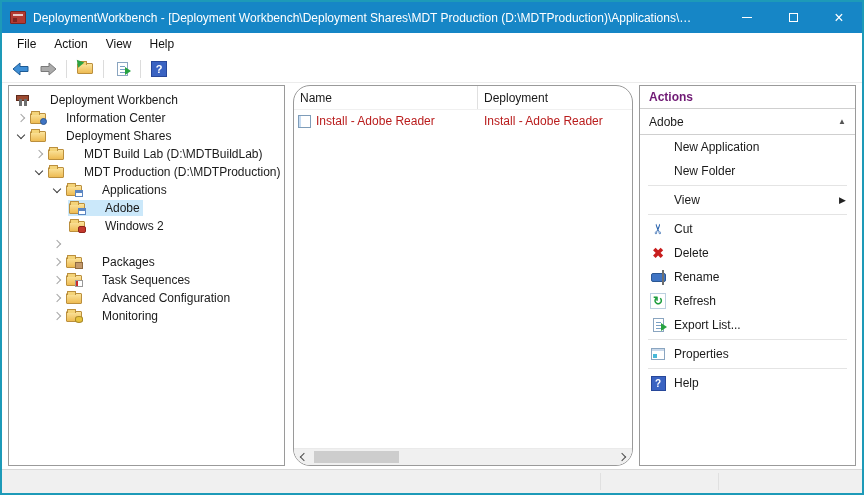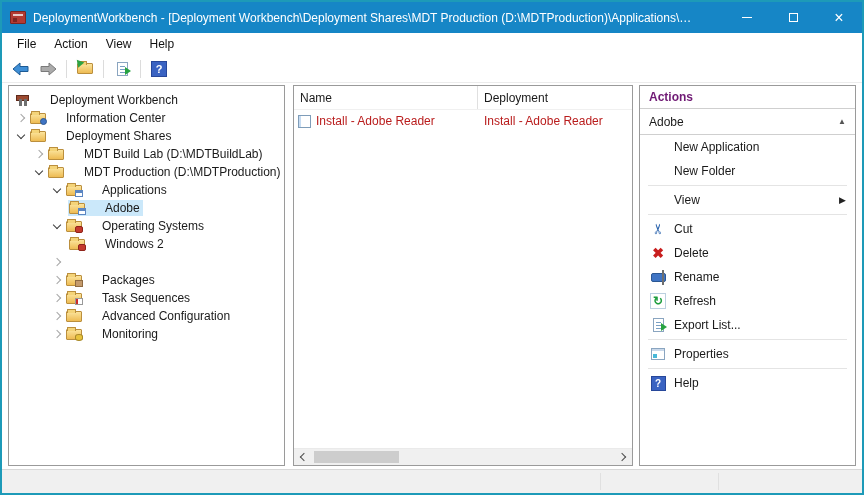--- a/index.html
+++ b/index.html
@@ -47,21 +47,21 @@
   .ic-page .green-arrow{ position:absolute; right:-4px; bottom:0; width:0; height:0;
     border-top:4px solid transparent; border-bottom:4px solid transparent;
     border-left:6px solid #27a341;}
   .ic-help{ width:16px; height:16px; background:#3a63c2; border:1px solid #27479a; color:#fff;
     font-size:11px; font-weight:bold; display:flex; align-items:center; justify-content:center;}
   
   .main{ flex:1 1 auto; position:relative; background:#fff; }
   .pane{ position:absolute; top:2px; bottom:3px; border:1px solid #9a9a9a; background:#fff;
     overflow:hidden;}
   .pane-tree{ left:6px; width:277px; padding-top:5px;}
-  .pane-list{ left:291px; width:340px; }
+  .pane-list{ left:291px; width:340px;border-radius:17px; }
   .pane-actions{ left:637px; width:217px; }
   
   .trow{ height:18px; display:flex; align-items:center; font-size:12px; color:#1a1a1a;
     white-space:nowrap;}
   .lvl0{ padding-left:5px;} .lvl1{ padding-left:5px;} .lvl2{ padding-left:23px;}
   .lvl3{ padding-left:41px;} .lvl4{ padding-left:59px;}
   .chev{ width:15px; height:14px; position:relative; flex:0 0 auto;}
   .chev.col::before{ content:""; position:absolute; top:4px; left:4px; width:5px; height:5px;
     border-right:1.4px solid #a6a6a6; border-bottom:1.4px solid #a6a6a6; transform:rotate(-45deg);}
   .chev.exp::before{ content:""; position:absolute; top:3px; left:4px; width:5px; height:5px;
@@ -244,29 +244,20 @@
           </span>
       </div>
       <div class="trow lvl4">
         <span class="tcontent selected">
             <span class="ticon folder-base">
               <i class="badge badge-app"></i>
             </span>
             <span>Adobe</span>
           </span>
       </div>
-      <div class="trow lvl3">
-        <span class="chev exp"></span>
-        <span class="tcontent">
-            <span class="ticon folder-base">
-              <i class="badge badge-os"></i>
-            </span>
-            <span>Operating Systems</span>
-          </span>
-      </div>
       <div class="trow lvl4">
         <span class="tcontent">
             <span class="ticon folder-base">
               <i class="badge badge-os"></i>
             </span>
             <span>Windows 2</span>
           </span>
       </div>
       <div class="trow lvl3">
         <span class="chev col"></span>

